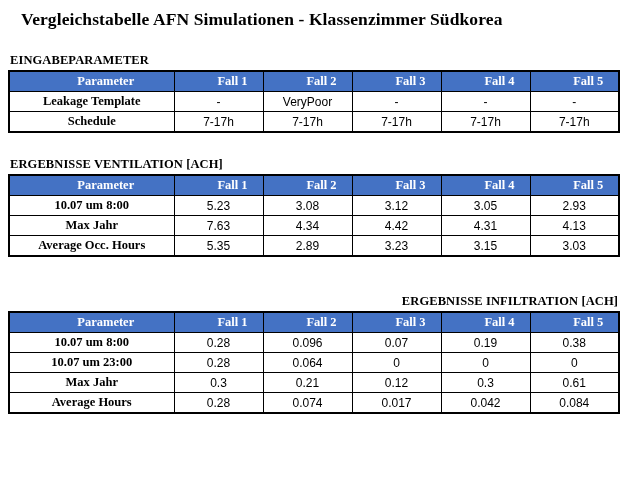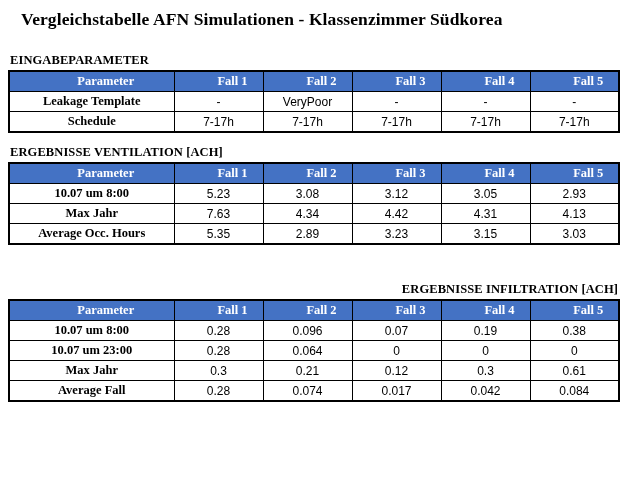--- a/index.html
+++ b/index.html
@@ -26,21 +26,21 @@
   }
   .section-heading {
     font-family: "Liberation Serif", serif;
     font-weight: bold;
     font-size: 12.5px;
     margin: 0 0 2px 2px;
     letter-spacing: 0.1px;
     white-space: nowrap;
   }
   .sec1 .section-heading { margin-top: 23px; }
-  .sec2 .section-heading { margin-top: 12px; }
+  .sec2 .section-heading { margin-top: 24px; }
   .sec3 .section-heading { margin-top: 37px; text-align: right; }
 
   table.data-table {
     border-collapse: collapse;
     table-layout: fixed;
     width: 610px;
     border: 2px solid #000000;
   }
   table.data-table col.c-param { width: 165px; }
   table.data-table col.c-fall  { width: 89px; }
@@ -212,21 +212,21 @@
           </tr>
           <tr>
             <td class="row-label">Max Jahr</td>
             <td class="value-cell">0.3</td>
             <td class="value-cell">0.21</td>
             <td class="value-cell">0.12</td>
             <td class="value-cell">0.3</td>
             <td class="value-cell">0.61</td>
           </tr>
           <tr>
-            <td class="row-label">Average Fall</td>
+            <td class="row-label">Average Hours</td>
             <td class="value-cell">0.28</td>
             <td class="value-cell">0.074</td>
             <td class="value-cell">0.017</td>
             <td class="value-cell">0.042</td>
             <td class="value-cell">0.084</td>
           </tr>
         </tbody>
       </table>
   </div>
 </div>

